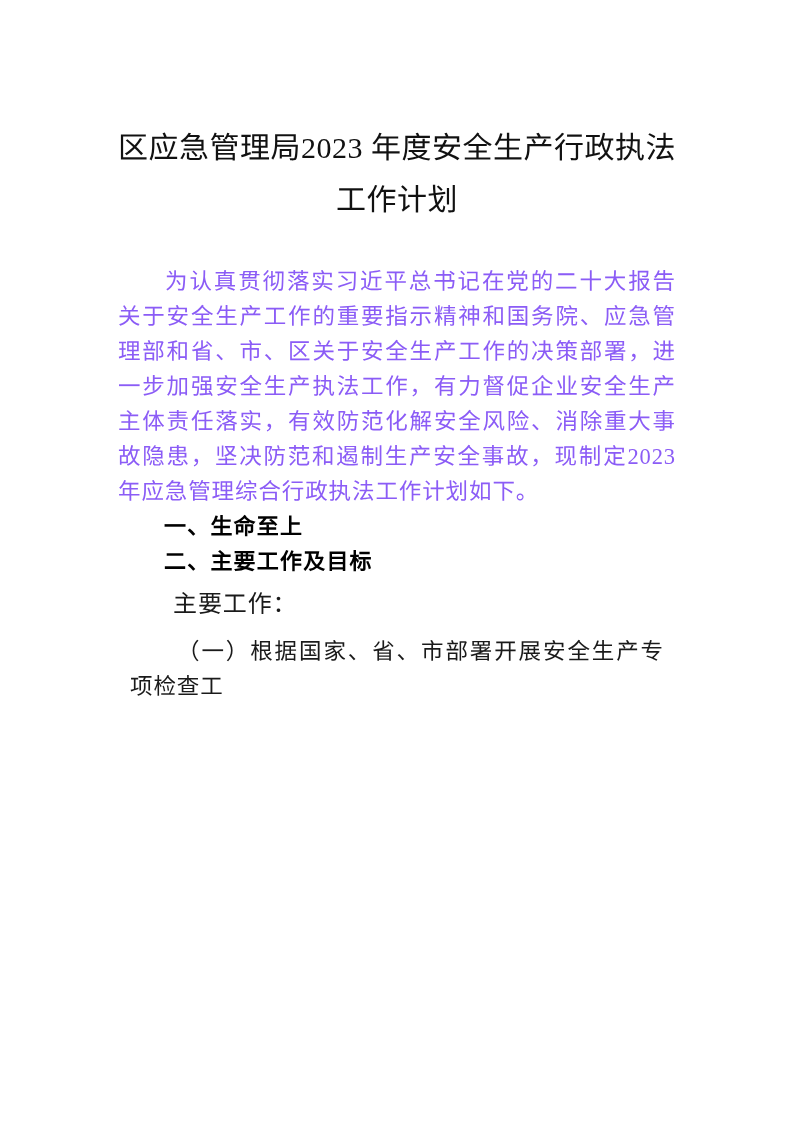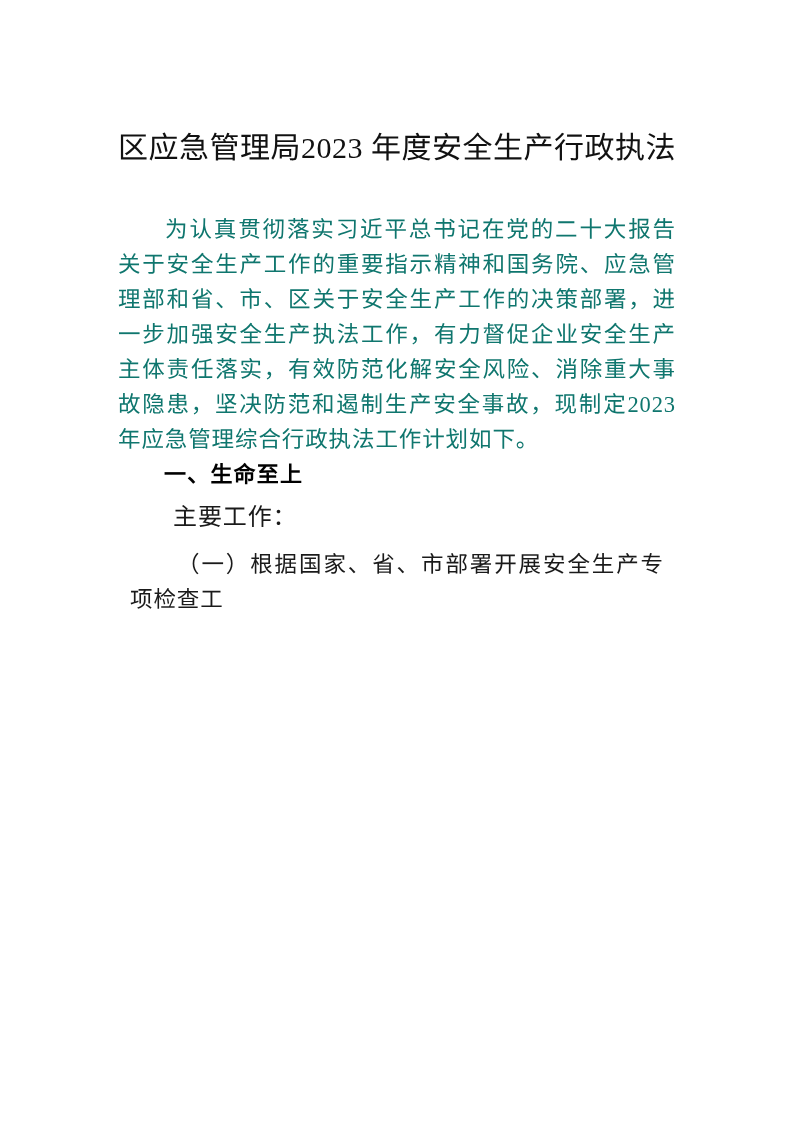--- a/index.html
+++ b/index.html
@@ -66,21 +66,21 @@
 
   p.para {
     margin: 0;
     font-family: "Liberation Serif", "DejaVu Serif", serif;
     font-size: 22.5px;
     line-height: 35px;
     text-align: justify;
     text-align-last: left;
     letter-spacing: 0.9px;
     text-indent: 47px;
-    color: #0f766e;
+    color: #8b5cf6;
   }
 
   h2.section-heading {
     margin: 0;
     font-family: "Liberation Sans", "DejaVu Sans", sans-serif;
     font-size: 22px;
     font-weight: 700;
     line-height: 35px;
     letter-spacing: 1.2px;
     text-indent: 46px;
@@ -112,29 +112,31 @@
   }
 </style>
 </head>
 <body>
 
 <div class="page">
   <div class="content">
 
     <h1 class="doc-title">
       <span class="t-line t-line-1">区应急管理局2023 年度安全生产行政执法</span>
+      <span class="t-line t-line-2">工作计划</span>
     </h1>
 
     <div class="body-block">
 
       <p class="para">为认真贯彻落实习近平总书记在党的二十大报告关于安全生产工作的重要指示精神和国务院、应急管理部和省、市、区关于安全生产工作的决策部署，进一步加强安全生产执法工作，有力督促企业安全生产主体责任落实，有效防范化解安全风险、消除重大事故隐患，坚决防范和遏制生产安全事故，现制定2023 年应急管理综合行政执法工作计划如下。</p>
 
       <h2 class="section-heading">一、生命至上</h2>
 
 
+      <h2 class="section-heading">二、主要工作及目标</h2>
 
       <p class="sub-line">主要工作：</p>
 
       <p class="item-line">（一）根据国家、省、市部署开展安全生产专项检查工</p>
 
     </div>
   </div>
 </div>
 
 </body></html>

